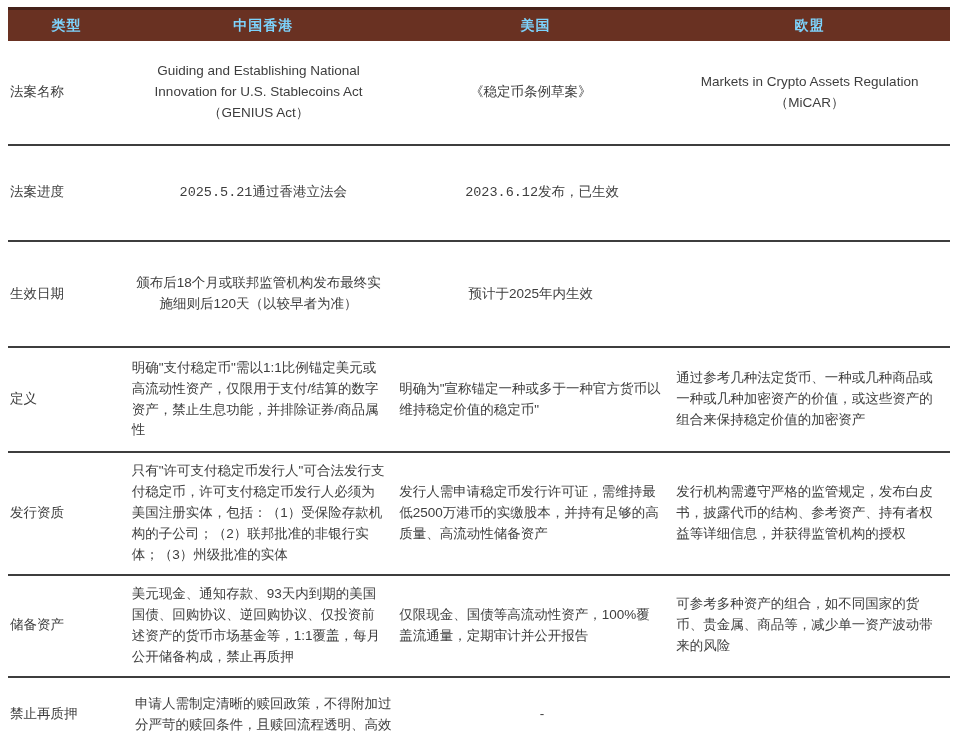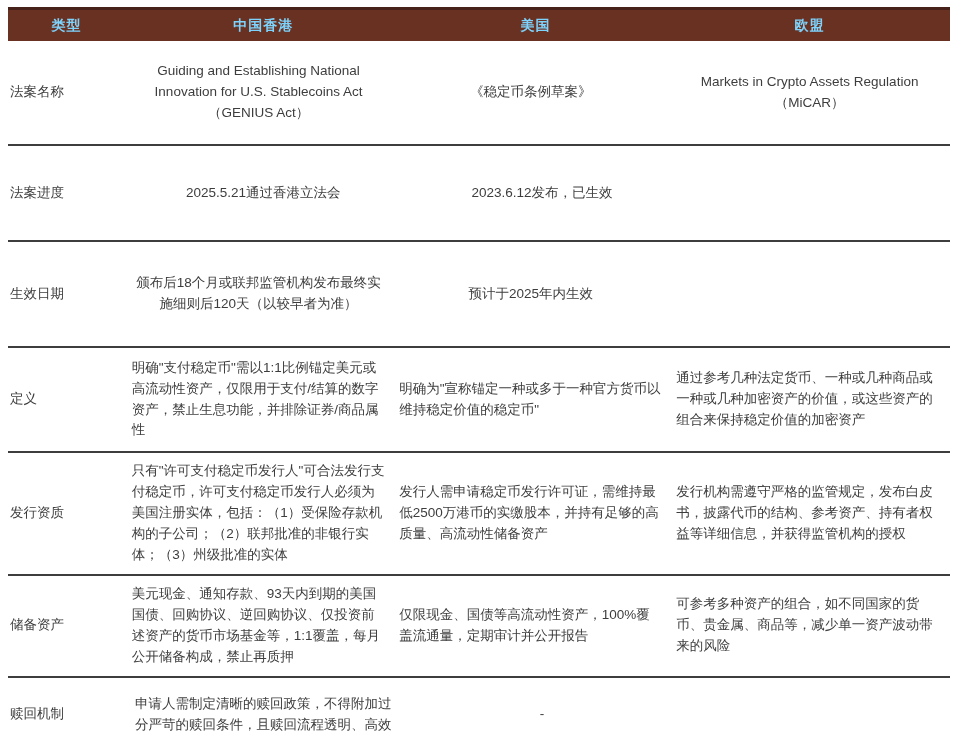--- a/index.html
+++ b/index.html
@@ -28,21 +28,21 @@
   }
 
   
   .row {
     display: flex;
     align-items: center;
     border-bottom: 2px solid #3e3e3e;
   }
   .row:last-child { border-bottom: none; }
   .r1 { min-height: 105px; }
-  .r2 { min-height: 96px; }
+  .r2 { min-height: 96px; font-family: Liberation Mono, monospace; }
   .r3 { min-height: 106px; }
   .r4 { min-height: 105px; }
   .r5 { min-height: 99px; }
   .r6 { min-height: 102px; }
   .r7 { min-height: 74px; }
 
   .c1 { width: 12.4%; }
   .c2 { width: 28.4%; }
   .c3 { width: 29.4%; }
   .c4 { width: 29.8%; text-align: center; }
@@ -102,18 +102,18 @@
   </div>
 
   <div class="row r6">
     <div class="cell c1 lbl">储备资产</div>
     <div class="cell c2 ta-l">美元现金、通知存款、93天内到期的美国国债、回购协议、逆回购协议、仅投资前述资产的货币市场基金等，1:1覆盖，每月公开储备构成，禁止再质押</div>
     <div class="cell c3 ta-l">仅限现金、国债等高流动性资产，100%覆盖流通量，定期审计并公开报告</div>
     <div class="cell c4 ta-l">可参考多种资产的组合，如不同国家的货币、贵金属、商品等，减少单一资产波动带来的风险</div>
   </div>
 
   <div class="row r7">
-    <div class="cell c1 lbl">赎回机制</div>
+    <div class="cell c1 lbl">禁止再质押</div>
     <div class="cell c3 ta-c">申请人需制定清晰的赎回政策，不得附加过分严苛的赎回条件，且赎回流程透明、高效</div>
     <div class="cell c4 ta-c">-</div>
   </div>
 
 </div>
 
 </body></html>

